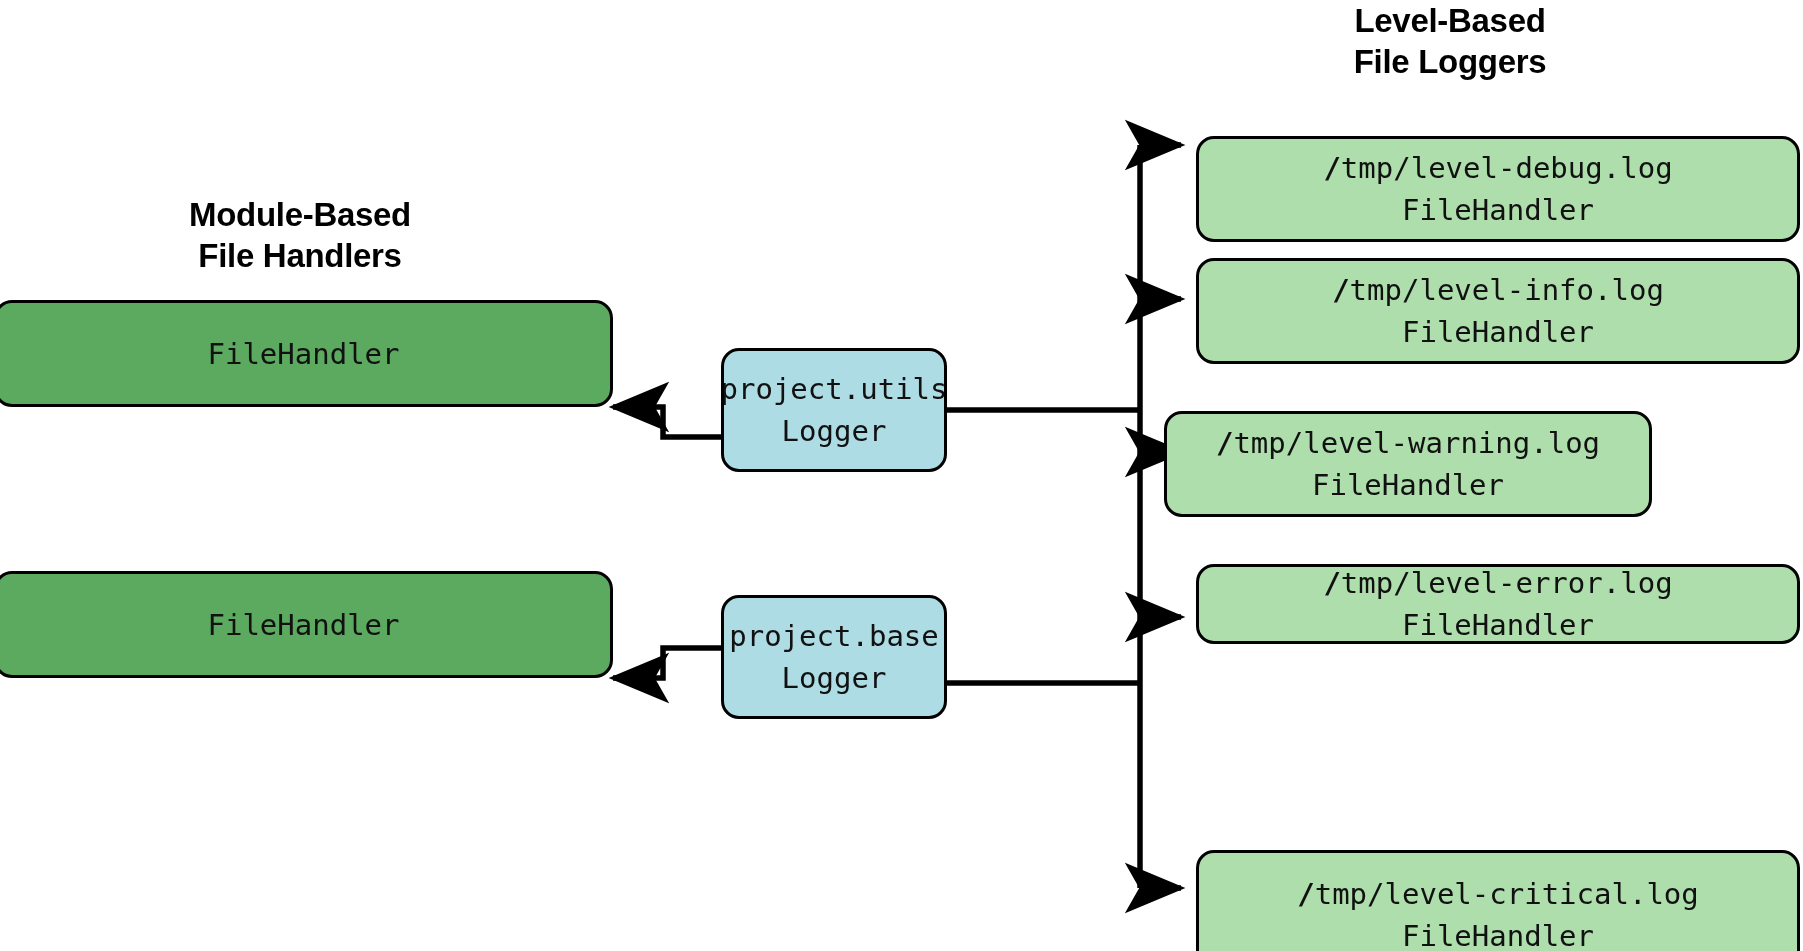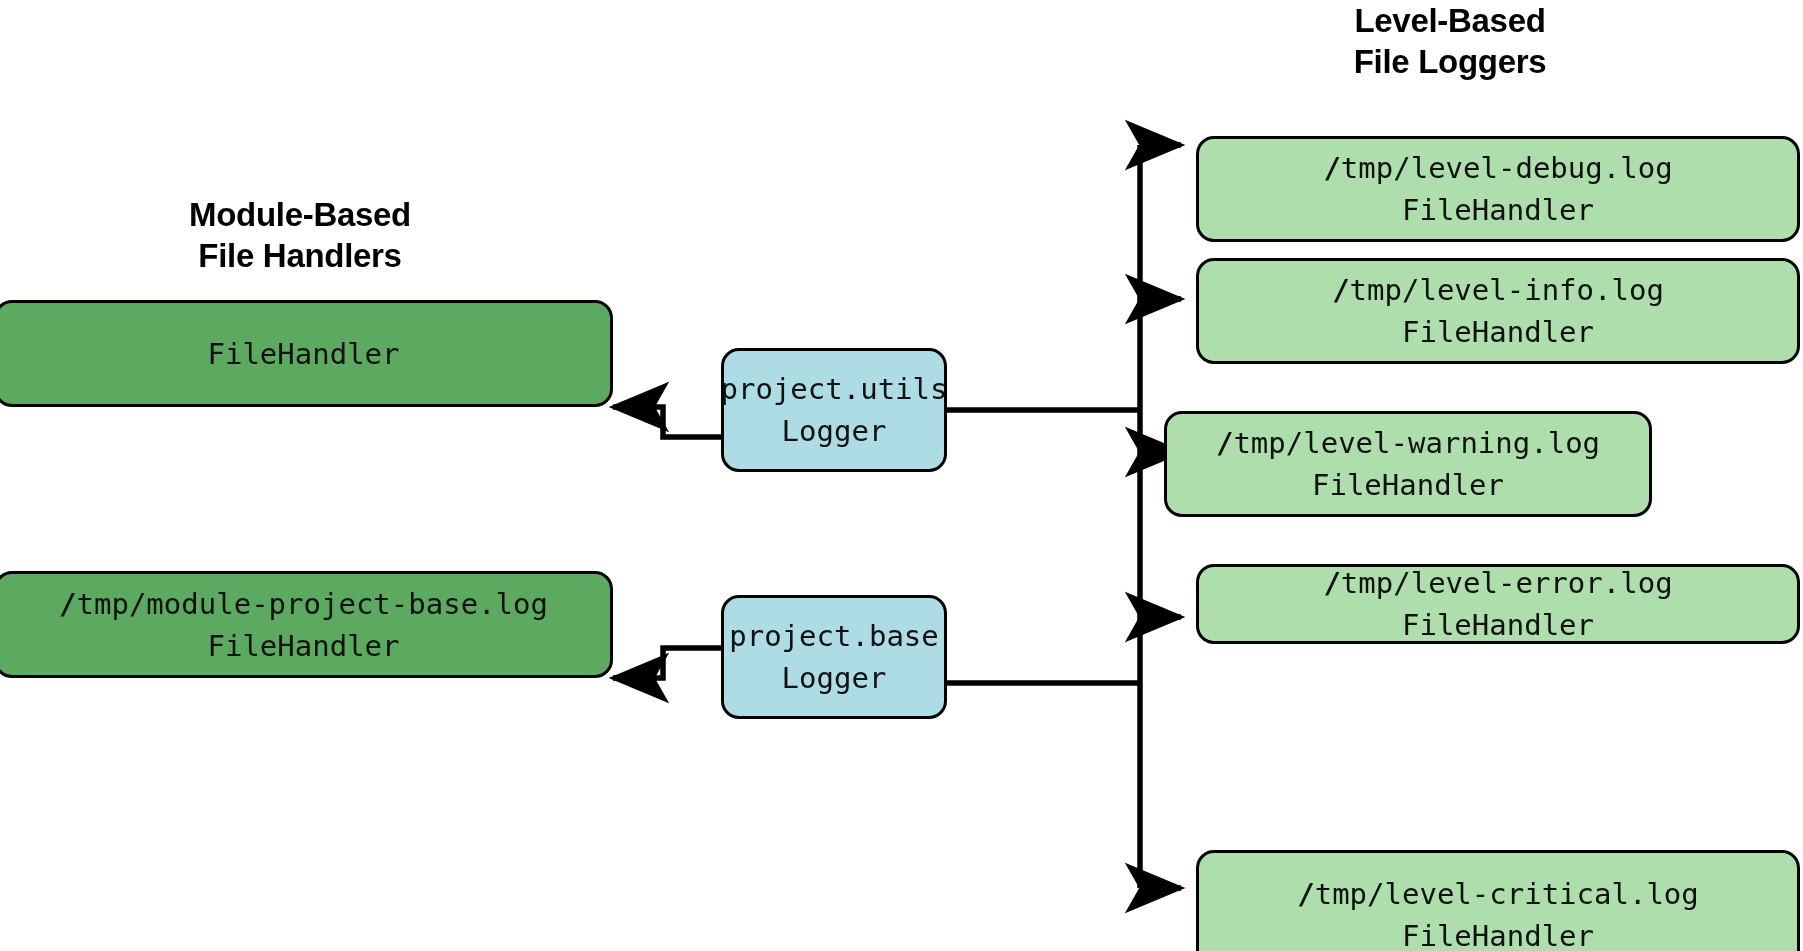--- a/index.html
+++ b/index.html
@@ -101,21 +101,20 @@
 
 
   <div class="group-title" style="left:1300px; top:0px; width:300px;">Level-Based
 File Loggers</div>
 
   <div class="node node-green-dark" style="left:-6px; top:300px; width:619px; height:107px;">
     <span class="ln">FileHandler</span>
   </div>
 
   <div class="node node-green-dark" style="left:-6px; top:571px; width:619px; height:107px;">
-    <span class="ln"><span class="slash">/</span>tmp/module-project-base.log</span>
     <span class="ln">FileHandler</span>
   </div>
 
   <div class="node node-blue" style="left:721px; top:348px; width:226px; height:124px;">
     <span class="ln">'project.utils'</span>
     <span class="ln">Logger</span>
   </div>
 
   <div class="node node-blue" style="left:721px; top:595px; width:226px; height:124px;">
     <span class="ln">'project.base'</span>

